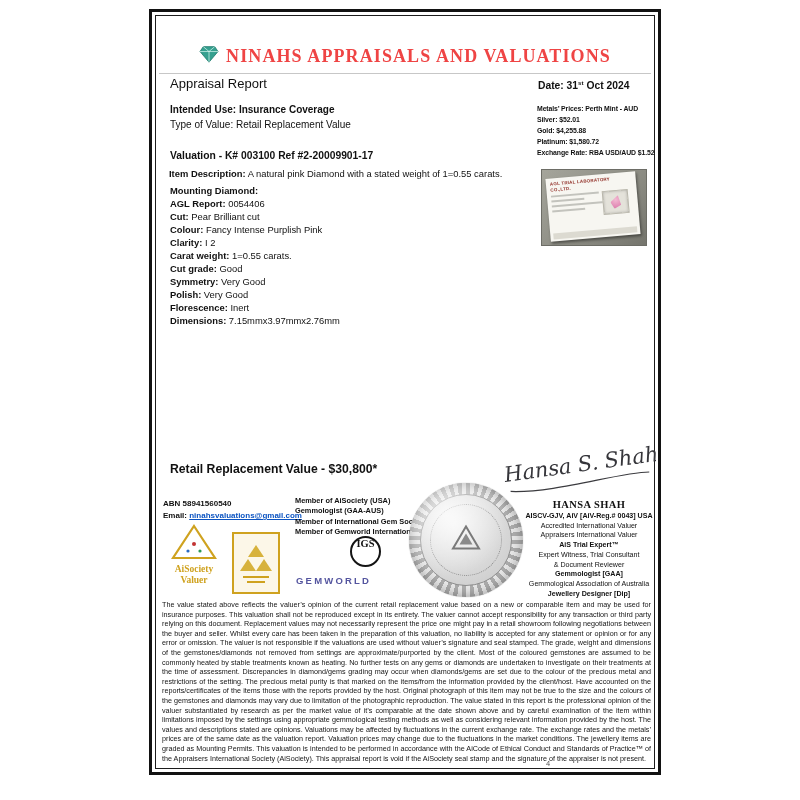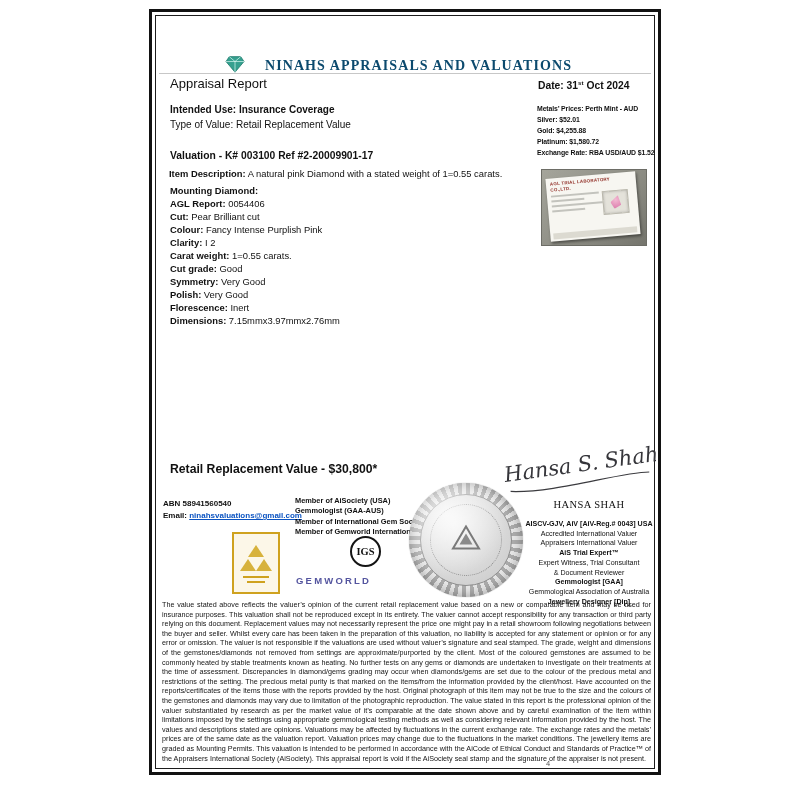--- a/index.html
+++ b/index.html
@@ -3,21 +3,21 @@
 <meta charset="utf-8">
 <style>
   *{box-sizing:border-box}
   html,body{margin:0;padding:0;width:800px;height:800px;background:#ffffff;overflow:hidden}
   .canvas{position:relative;width:800px;height:800px;background:#ffffff;font-family:"Liberation Sans",sans-serif;color:#111}
   .page{position:absolute;left:149px;top:9px;width:512px;height:766px;background:#fff;border:3px solid #121212}
   .inner-border{position:absolute;inset:3px;border:1px solid #1c1c1c;pointer-events:none}
   .content{position:absolute;inset:0}
 
   .header-row{position:absolute;top:33px;left:0;right:0;display:flex;align-items:center;justify-content:center;gap:7px}
-  .org-name{font-family:"Liberation Serif",serif;font-size:14px;font-weight:700;letter-spacing:1.1px;color:#0c4a6e;margin:13px}
+  .org-name{font-family:"Liberation Serif",serif;font-size:18px;font-weight:700;letter-spacing:1.1px;color:#ef4444;margin:0}
   .hr-line{position:absolute;top:61px;left:7px;right:7px;border-top:1px solid #c7c7c7}
 
   .apr-title{position:absolute;left:18px;top:64px;font-size:13px;font-weight:400}
   .date-line{position:absolute;left:386px;top:67px;font-size:10.3px;font-weight:700}
   .date-line sup{font-size:0.6em;vertical-align:super}
 
   .use-line1{position:absolute;left:18px;top:92px;font-size:10px;font-weight:700}
   .use-line2{position:absolute;left:18px;top:107px;font-size:10px;font-weight:400}
 
   .metals{position:absolute;left:385px;top:91px;font-size:6.9px;font-weight:700;line-height:11px;letter-spacing:-0.1px;white-space:nowrap}
@@ -49,34 +49,34 @@
   .email a{color:#0b53c1;text-decoration:underline;cursor:pointer}
 
   .badge1{position:absolute;left:13px;top:512px;width:58px;text-align:center}
   .badge1 .bt{font-family:"Liberation Serif",serif;font-weight:700;font-size:9.5px;color:#cfa21f;line-height:10.5px}
   .badge2{position:absolute;left:80px;top:520px;width:48px;height:62px;border:2px solid #cfa21f;background:#fcf7e8;display:flex;flex-direction:column;align-items:center;justify-content:center;gap:3px}
   .badge2 .bar{width:26px;height:2px;background:#cfa21f}
   .badge2 .bar2{width:18px;height:2px;background:#cfa21f}
 
   .membership{position:absolute;left:143px;top:484px;font-size:7.4px;font-weight:700;line-height:10.3px;white-space:nowrap}
 
-  .igs{position:absolute;left:198px;top:524px;width:31px;height:31px;border:2.5px solid #141414;border-radius:50%;display:flex;align-items:center;justify-content:center;font-family:"Liberation Serif",serif;font-weight:700;font-size:10.5px;background:#fff}
+  .igs{position:absolute;left:198px;top:524px;width:31px;height:31px;border:2.5px solid #141414;border-radius:50%;display:flex;align-items:flex-start;justify-content:center;font-family:"Liberation Serif",serif;font-weight:700;font-size:10.5px;background:#fff}
 
   .gemworld{position:absolute;left:144px;top:563px;width:104px;text-align:left;font-size:9.5px;font-weight:700;letter-spacing:2.2px;color:#54559f}
 
   .seal{position:absolute;left:257px;top:471px;width:114px;height:114px;border-radius:50%;
         background:repeating-conic-gradient(#adadad 0deg 4.5deg,#e8e8e8 4.5deg 9deg);
         box-shadow:inset 0 0 12px rgba(0,0,0,.35),0 0 1px rgba(0,0,0,.4)}
   .seal-inner{position:absolute;inset:11px;border-radius:50%;border:1px solid #8d8d8d;background:radial-gradient(circle at 38% 32%,#f0f0f0,#c7c7c7)}
   .seal-ring{position:absolute;inset:21px;border-radius:50%;border:1px dotted #8b8b8b}
   .seal-shine{position:absolute;inset:0;border-radius:50%;background:radial-gradient(circle at 33% 28%,rgba(255,255,255,.75),rgba(255,255,255,0) 55%)}
   .seal-tri{position:absolute;left:50%;top:50%;transform:translate(-50%,-52%)}
 
   .appraiser{position:absolute;left:366px;top:487px;width:142px;text-align:center}
-  .app-name{font-family:"Liberation Serif",serif;font-size:10.5px;font-weight:400;letter-spacing:.4px;margin-bottom:10px}
+  .app-name{font-family:"Liberation Serif",serif;font-size:10.5px;font-weight:700;letter-spacing:.4px;margin-bottom:2px}
   .aline{font-size:7.1px;line-height:9.7px}
   .aline.b{font-weight:700}
 
   .legal{position:absolute;left:10px;top:588px;width:489px;font-size:7.2px;line-height:9.6px;text-align:justify;color:#141414}
   .pnum{position:absolute;left:394px;top:747px;font-size:7.5px;color:#555}
 </style>
 </head>
 <body>
 
 <div class="canvas">
@@ -151,20 +151,30 @@
           <g transform="rotate(-8 79 32)">
             <text x="6" y="36" font-size="21" font-family="DejaVu Serif, serif" font-style="italic" fill="#35353a">Hansa S. Shah</text>
             <path d="M10 46 C 55 54, 120 42, 150 46" stroke="#3b3b3f" fill="none" stroke-width="1.2"></path>
           </g>
         </svg>
       </div>
 
       <div class="abn">ABN 58941560540</div>
       <div class="email"><span class="lbl">Email: </span><a>ninahsvaluations@gmail.com</a></div>
 
+      <div class="badge1">
+        <svg width="46" height="36" viewBox="0 0 46 36">
+          <path d="M23 2 L44 34 L2 34 Z" fill="none" stroke="#cfa21f" stroke-width="2.2"></path>
+          <circle cx="23" cy="20" r="2" fill="#c23333"></circle>
+          <circle cx="17" cy="27" r="1.6" fill="#2a6bc2"></circle>
+          <circle cx="29" cy="27" r="1.6" fill="#2a9a55"></circle>
+        </svg>
+        <div class="bt">AiSociety</div>
+        <div class="bt">Valuer</div>
+      </div>
 
       <div class="badge2">
         <svg width="36" height="30" viewBox="0 0 36 30">
           <path d="M18 2 L26 14 L10 14 Z" fill="#d7b23c"></path>
           <path d="M10 16 L18 28 L2 28 Z" fill="#d7b23c"></path>
           <path d="M26 16 L34 28 L18 28 Z" fill="#d7b23c"></path>
         </svg>
         <div class="bar"></div>
         <div class="bar2"></div>
       </div>

